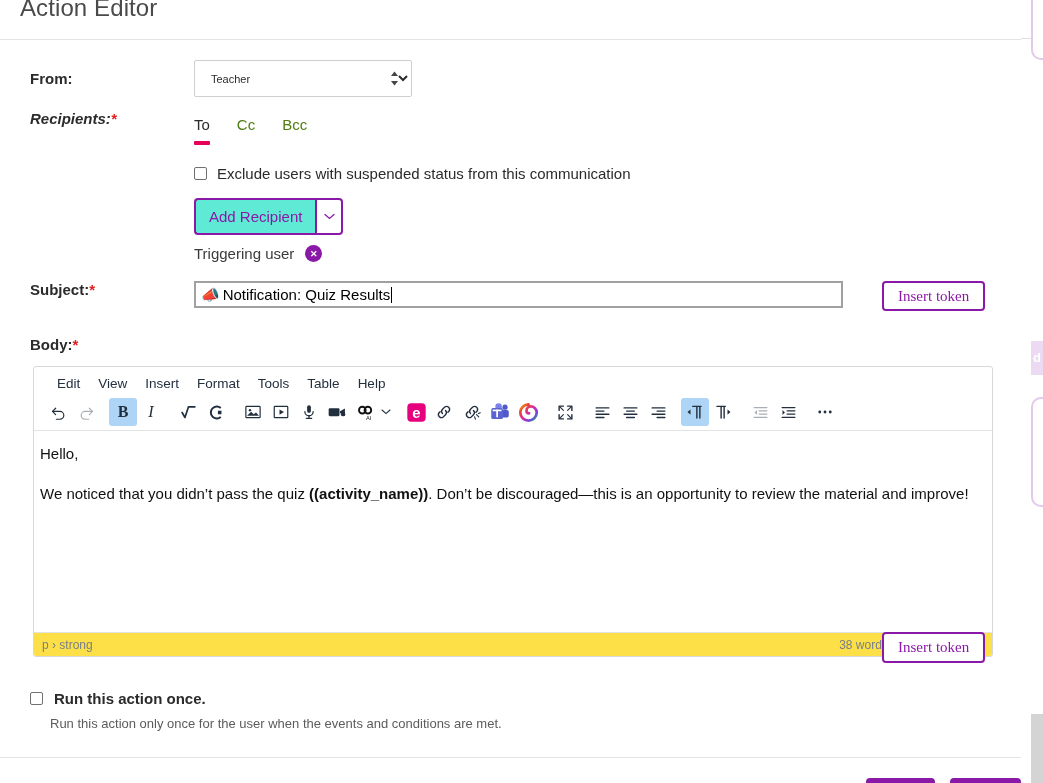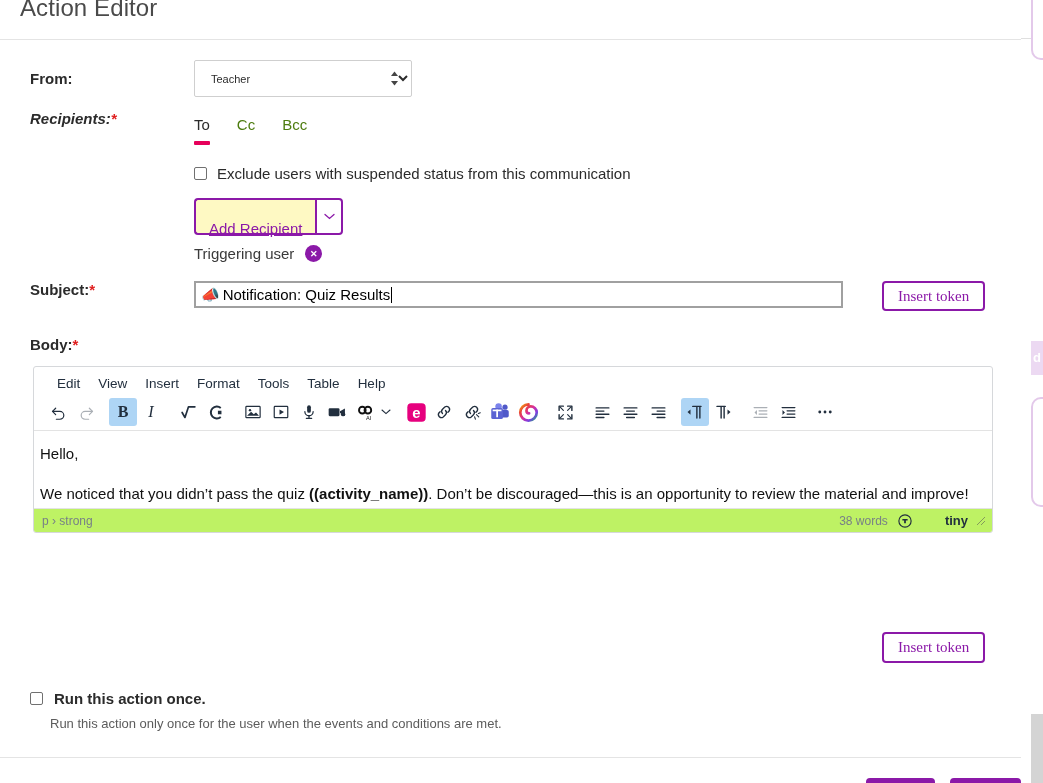--- a/index.html
+++ b/index.html
@@ -154,28 +154,27 @@
   .split-btn {
     position: absolute;
     left: 194px; top: 198px;
     display: flex;
     height: 37px;
   }
   .split-main {
     border: 2px solid #8b19a8;
     border-right: none;
     border-radius: 4px 0 0 4px;
-    background: #fef9c3;
+    background: #5eead4;
     color: #8b19a8;
     font-size: 15px;
-    padding: 12px 13px;
+    padding: 0 13px;
     line-height: 33px;
     cursor: pointer;
     font-family: "Liberation Sans", sans-serif;
-    text-decoration: underline;
   }
   .split-caret {
     border: 2px solid #8b19a8;
     border-radius: 0 4px 4px 0;
     background: #ffffff;
     width: 28px;
     display: flex; align-items: center; justify-content: center;
     cursor: pointer;
   }
 
@@ -231,21 +230,21 @@
     cursor: pointer;
     font-family: Liberation Serif, serif;
   }
   #token-top { left: 882px; top: 281px; }
   #token-bottom { left: 882px; top: 632px; height: 31px; line-height: 27px; }
 
   
   .editor {
     position: absolute;
     left: 33px; top: 366px;
-    width: 960px; height: 167px;
+    width: 960px; height: 291px;
     border: 1px solid #d6d8db;
     border-radius: 3px;
     background: #ffffff;
     overflow: hidden;
   }
   .ed-menubar {
     display: flex;
     padding: 7px 4px 3px 14px;
     gap: 0px;
   }
@@ -292,21 +291,21 @@
   .ed-status {
     position: absolute;
     left: 0; bottom: 0;
     width: 100%; height: 24px;
     border-top: 1px solid #e3e3e3;
     display: flex;
     align-items: center;
     padding: 0 6px 0 8px;
     font-size: 12px;
     color: #777f87;
-    background: #bef264;
+    background: #fde047;
   }
   .ed-path { flex: 0 0 auto; }
   .ed-spacer { flex: 1 1 auto; }
   .ed-words { margin-right: 10px; }
   .ed-brand {
     display: flex; align-items: center;
     color: #222f3e; font-weight: bold; font-size: 13px;
     margin-right: 8px;
     gap: 29px;
   }

